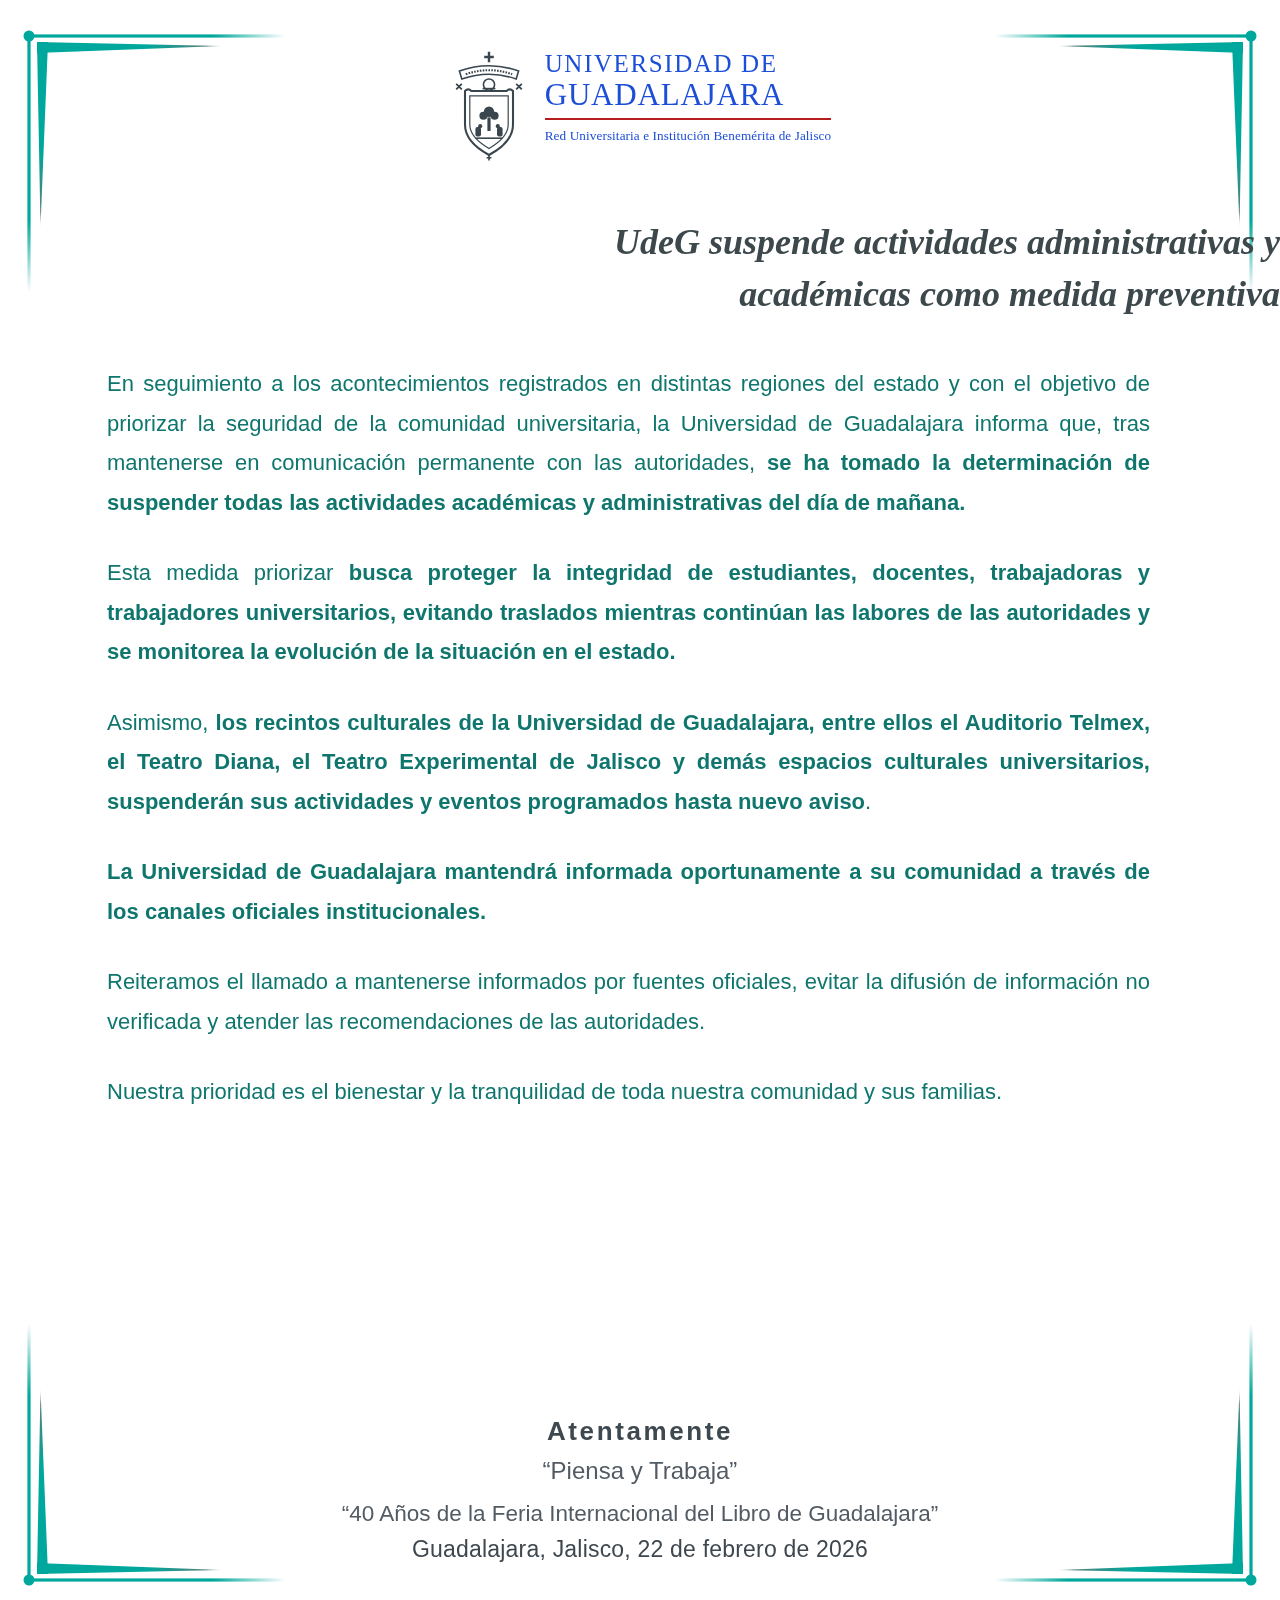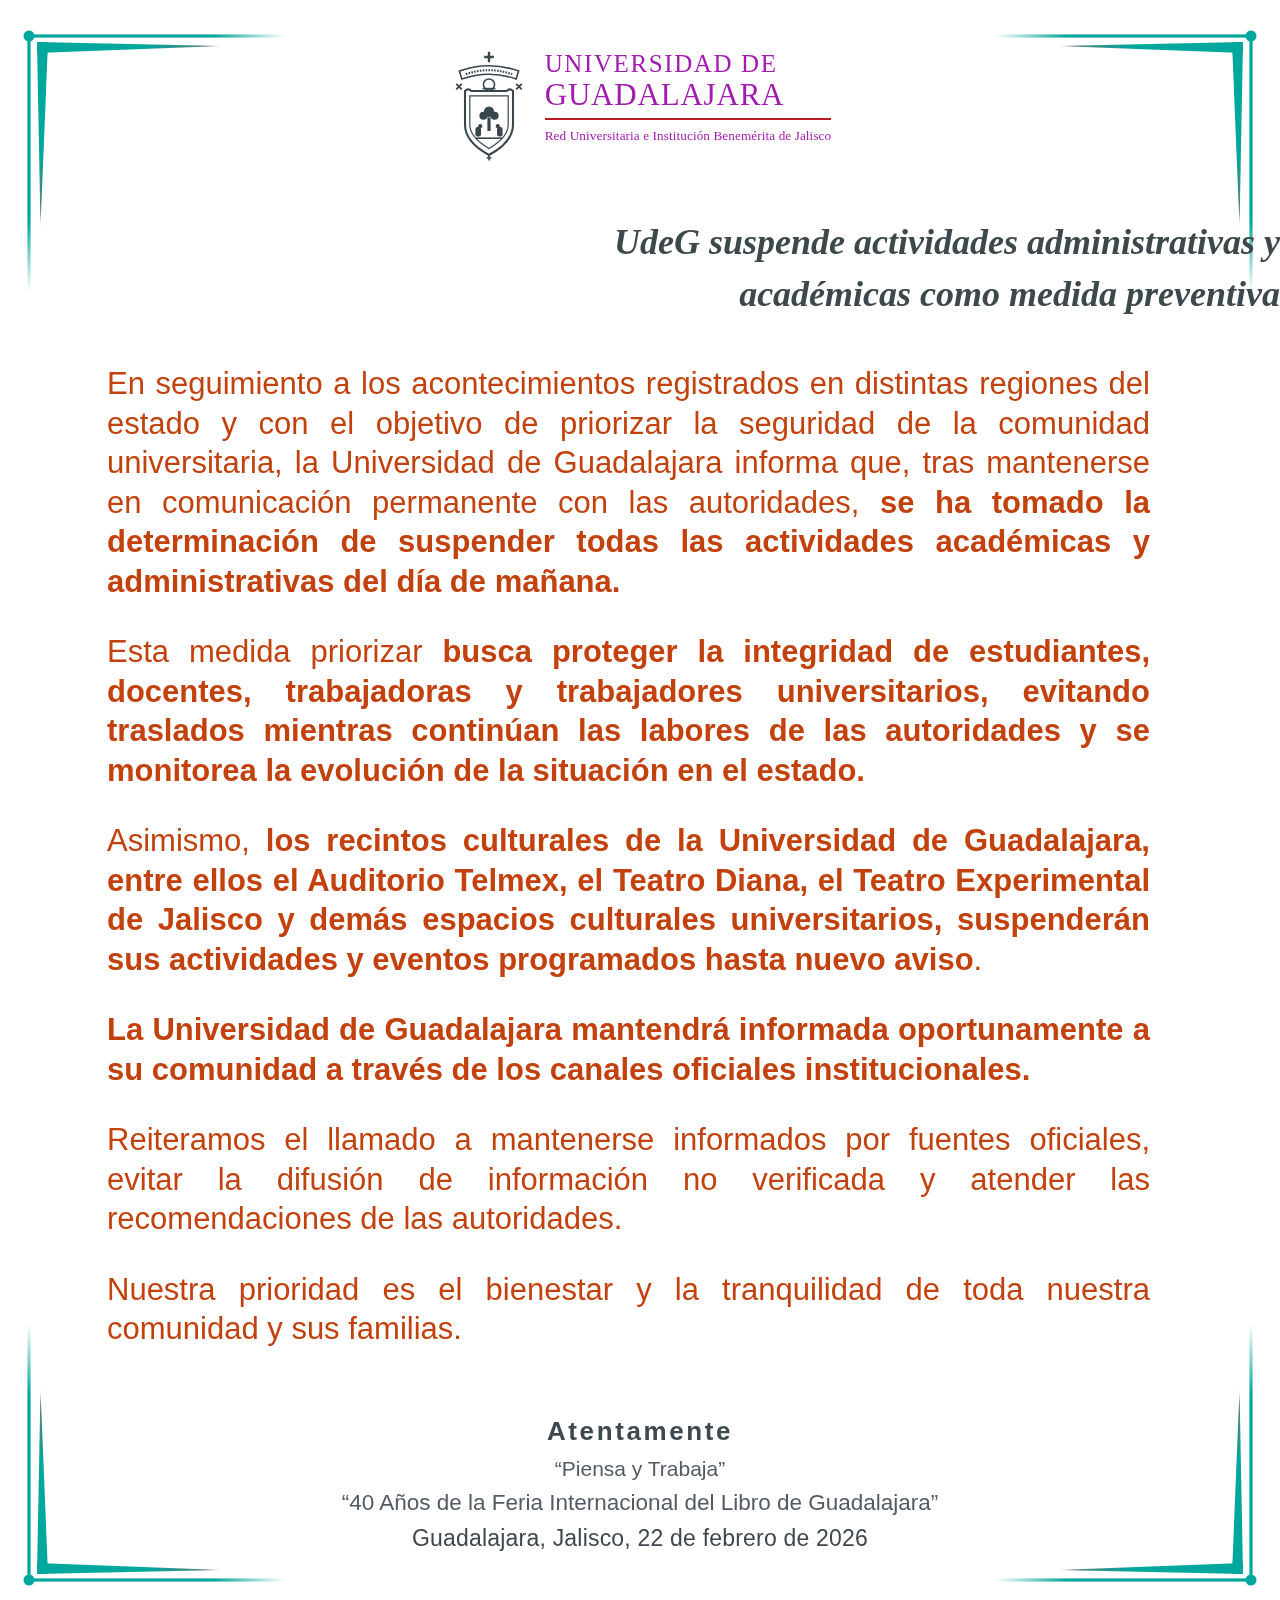--- a/index.html
+++ b/index.html
@@ -15,48 +15,48 @@
   .corner.tl{top:0;left:0;}
   .corner.tr{top:0;right:0;transform:scaleX(-1);}
   .corner.bl{bottom:-16px;left:0;transform:scaleY(-1);}
   .corner.br{bottom:-16px;right:0;transform:scale(-1,-1);}
   
   .header{
     position:absolute;top:50px;left:0;right:0;
     display:flex;justify-content:center;align-items:flex-start;gap:16px;
   }
   .crest{width:80px;height:114px;flex:0 0 auto;}
-  .wordmark{display:flex;flex-direction:column;color:#a21caf;
+  .wordmark{display:flex;flex-direction:column;color:#1d4ed8;
     font-family:"Liberation Serif", serif;}
   .wm1{font-size:25px;letter-spacing:1.6px;line-height:1.15;}
   .wm2{font-size:31px;letter-spacing:0.8px;line-height:1.05;}
   .tagline{
     margin-top:7px;border-top:2px solid #b91c1c;padding-top:8px;
     font-size:13.2px;letter-spacing:0.1px;white-space:nowrap;
   }
   
   .title{
     position:absolute;top:216px;left:0;right:0;text-align:right;
     font-family:"Liberation Serif", serif;font-style:italic;font-weight:bold;
     font-size:36px;line-height:52px;color:#3C484B;
   }
   
   .body-text{
     position:absolute;top:364px;left:107px;width:1043px;
-    font-size:31px;line-height:39.5px;color:#c2410c;
+    font-size:22px;line-height:39.5px;color:#0f766e;
   }
   .body-text p{margin:0 0 31px 0;text-align:justify;text-justify:inter-word;}
   .body-text span.b{font-weight:bold;}
   
   .footer{
     position:absolute;top:1416px;left:0;right:0;text-align:center;
     color:#525B63;
   }
   .foot-sal{font-size:26px;font-weight:bold;letter-spacing:2.6px;color:#3E484F;margin-bottom:10px;}
-  .foot-motto{font-size:21px;margin-bottom:9px;}
+  .foot-motto{font-size:24px;margin-bottom:16px;}
   .foot-anniv{font-size:22.5px;margin-bottom:9px;}
   .foot-date{font-size:23px;font-weight:normal;color:#3E474E;letter-spacing:0.2px;}
 </style>
 </head>
 <body>
 
 <svg width="0" height="0" style="position:absolute" aria-hidden="true">
   <defs>
     <linearGradient id="fadeH" x1="0" y1="0" x2="1" y2="0">
       <stop offset="0" stop-color="#00A79C"></stop>

